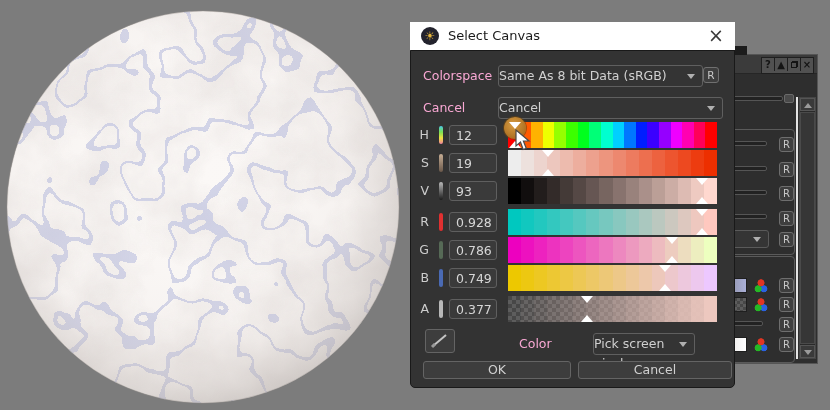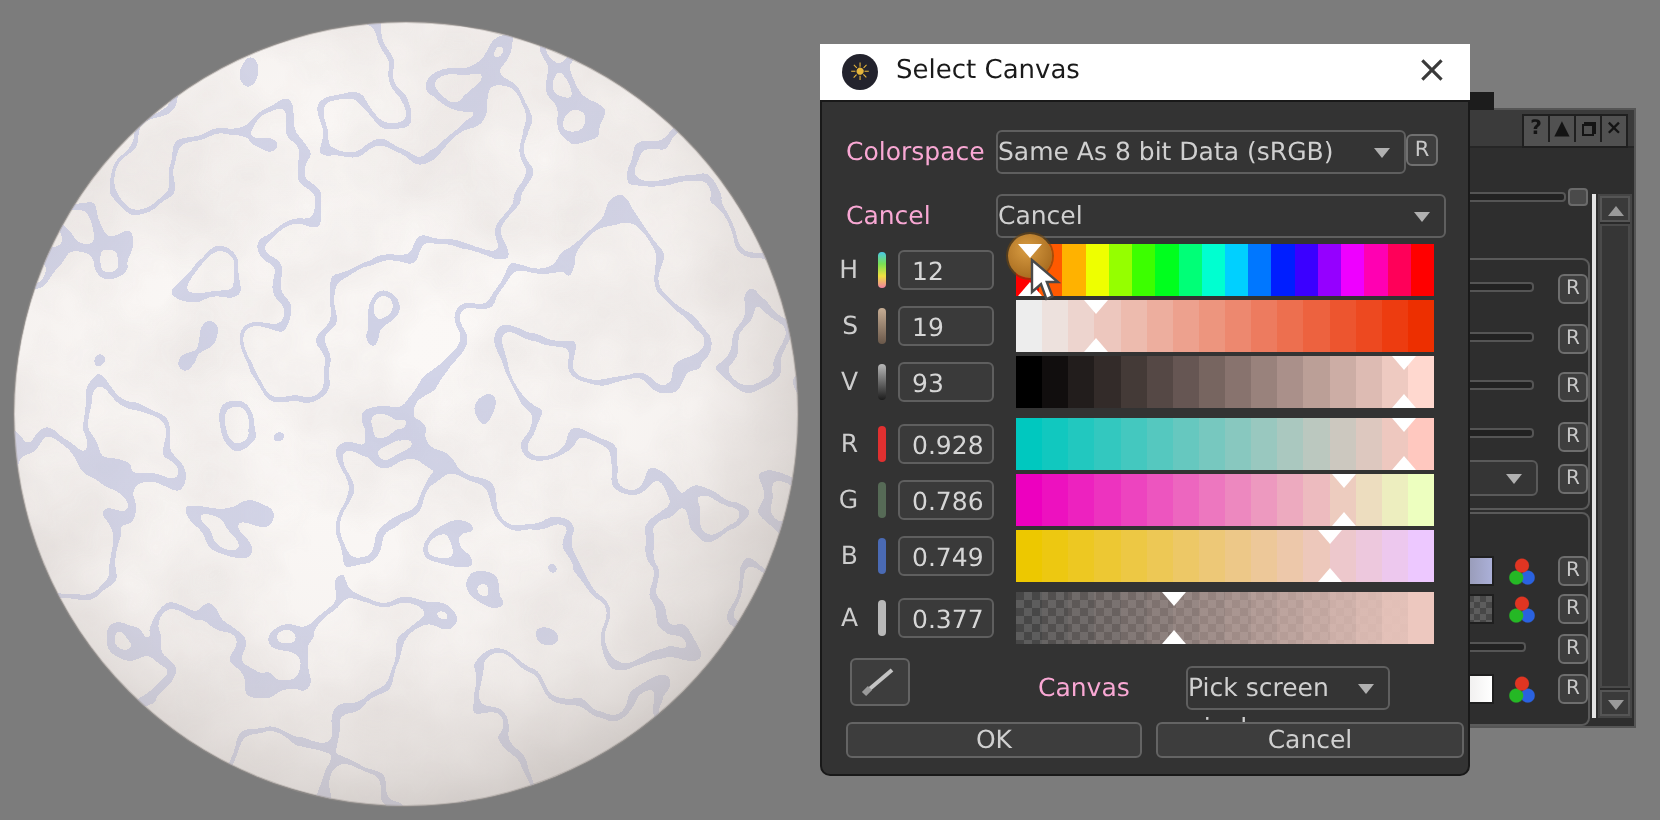--- a/index.html
+++ b/index.html
@@ -279,21 +279,21 @@
           </div>
         </div>
 
       <div class="eyedrop">
         <svg width="28" height="22">
           <line x1="7" y1="16" x2="20" y2="5" stroke="#c4c4c4" stroke-width="2"></line>
           <line x1="6" y1="17" x2="9" y2="14" stroke="#9a9a9a" stroke-width="3"></line>
         </svg>
       </div>
 
-      <div class="lbl" style="left:96px;top:282px;width:80px;">Canvas</div>
+      <div class="lbl" style="left:96px;top:282px;width:80px;">Color</div>
       <div class="dd" style="left:182px;top:282px;width:102px;">
         <span>Pick screen pixels</span>
         <span class="dd-arrow"></span>
       </div>
 
       <div class="push" style="left:167px;top:310px;width:154px;">Cancel</div>
       <div class="push" style="left:12px;top:310px;width:148px;">OK</div>
     </div>
   </div>
 

